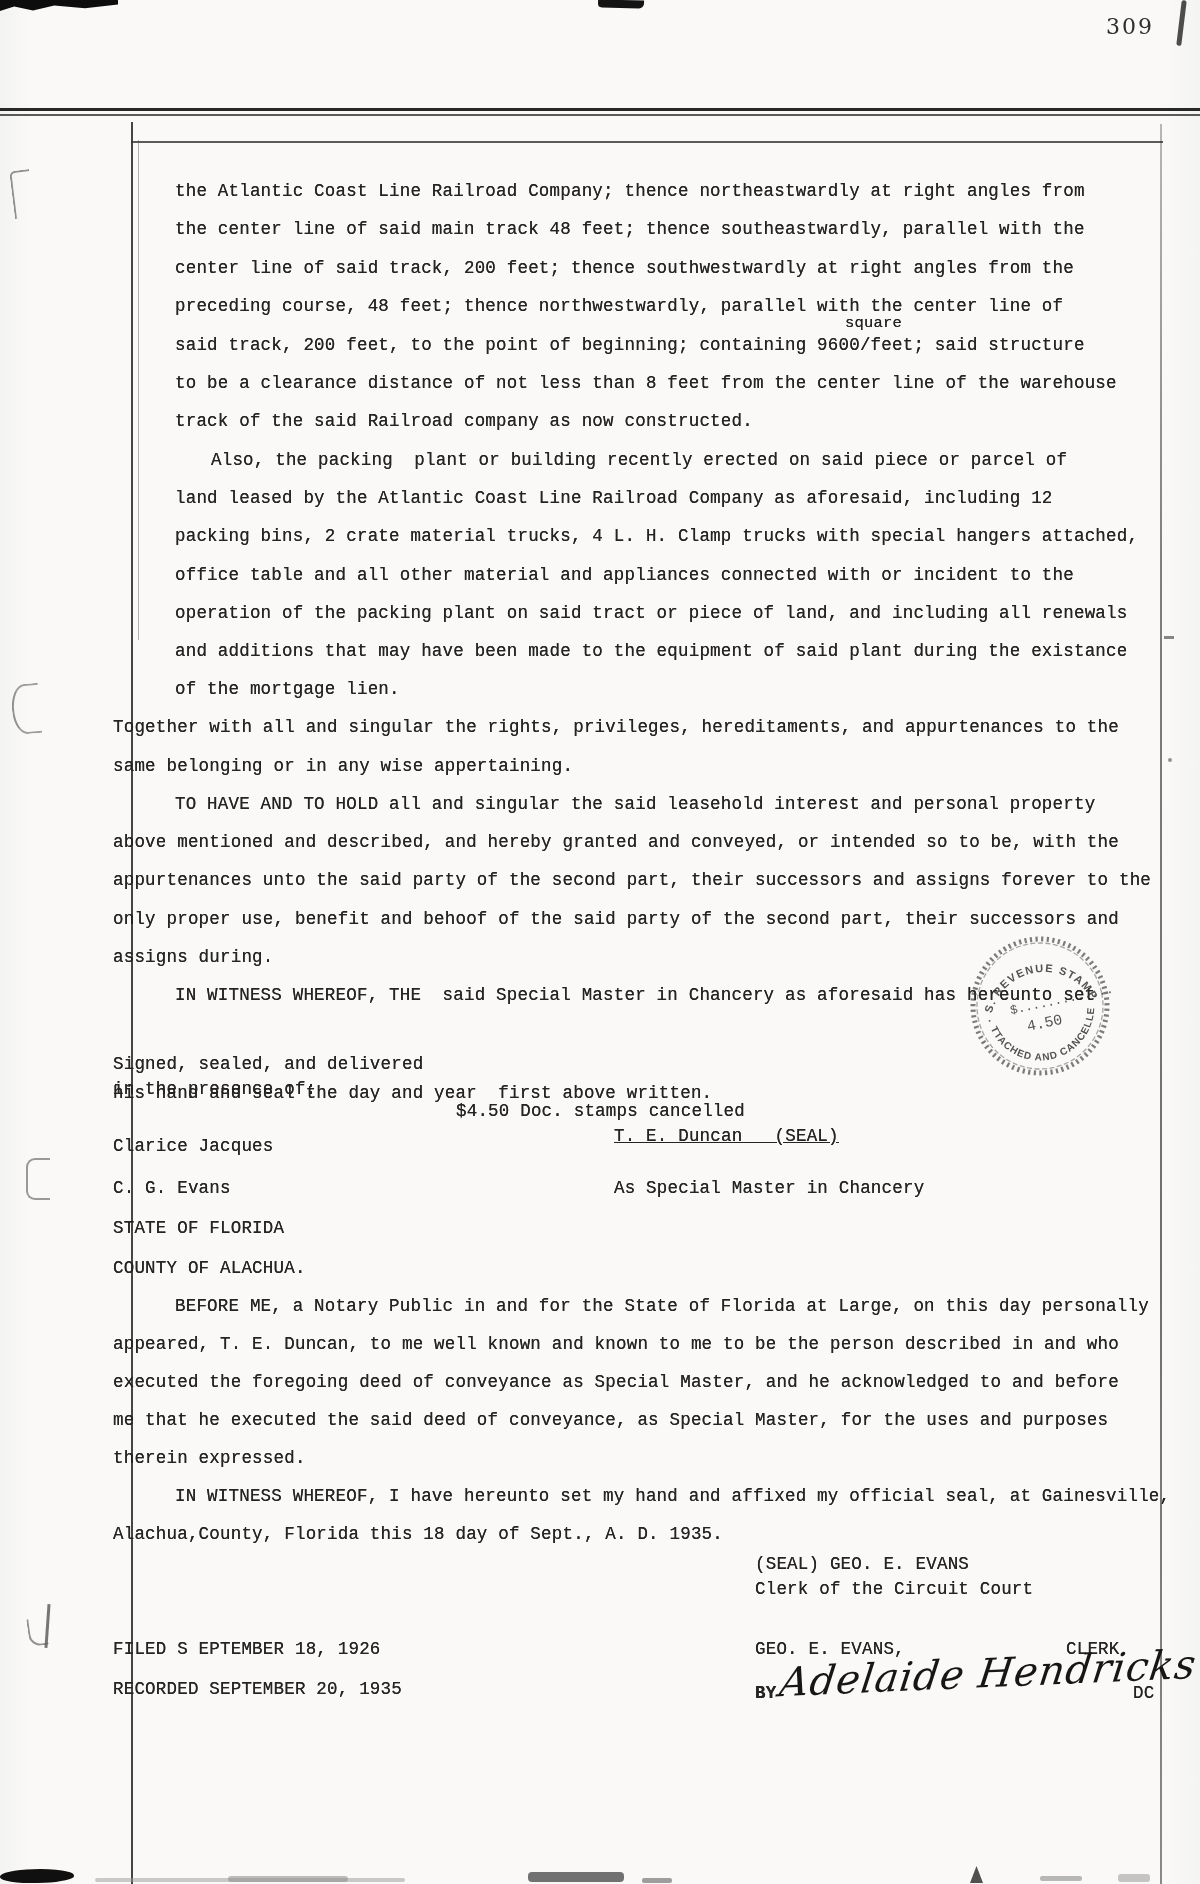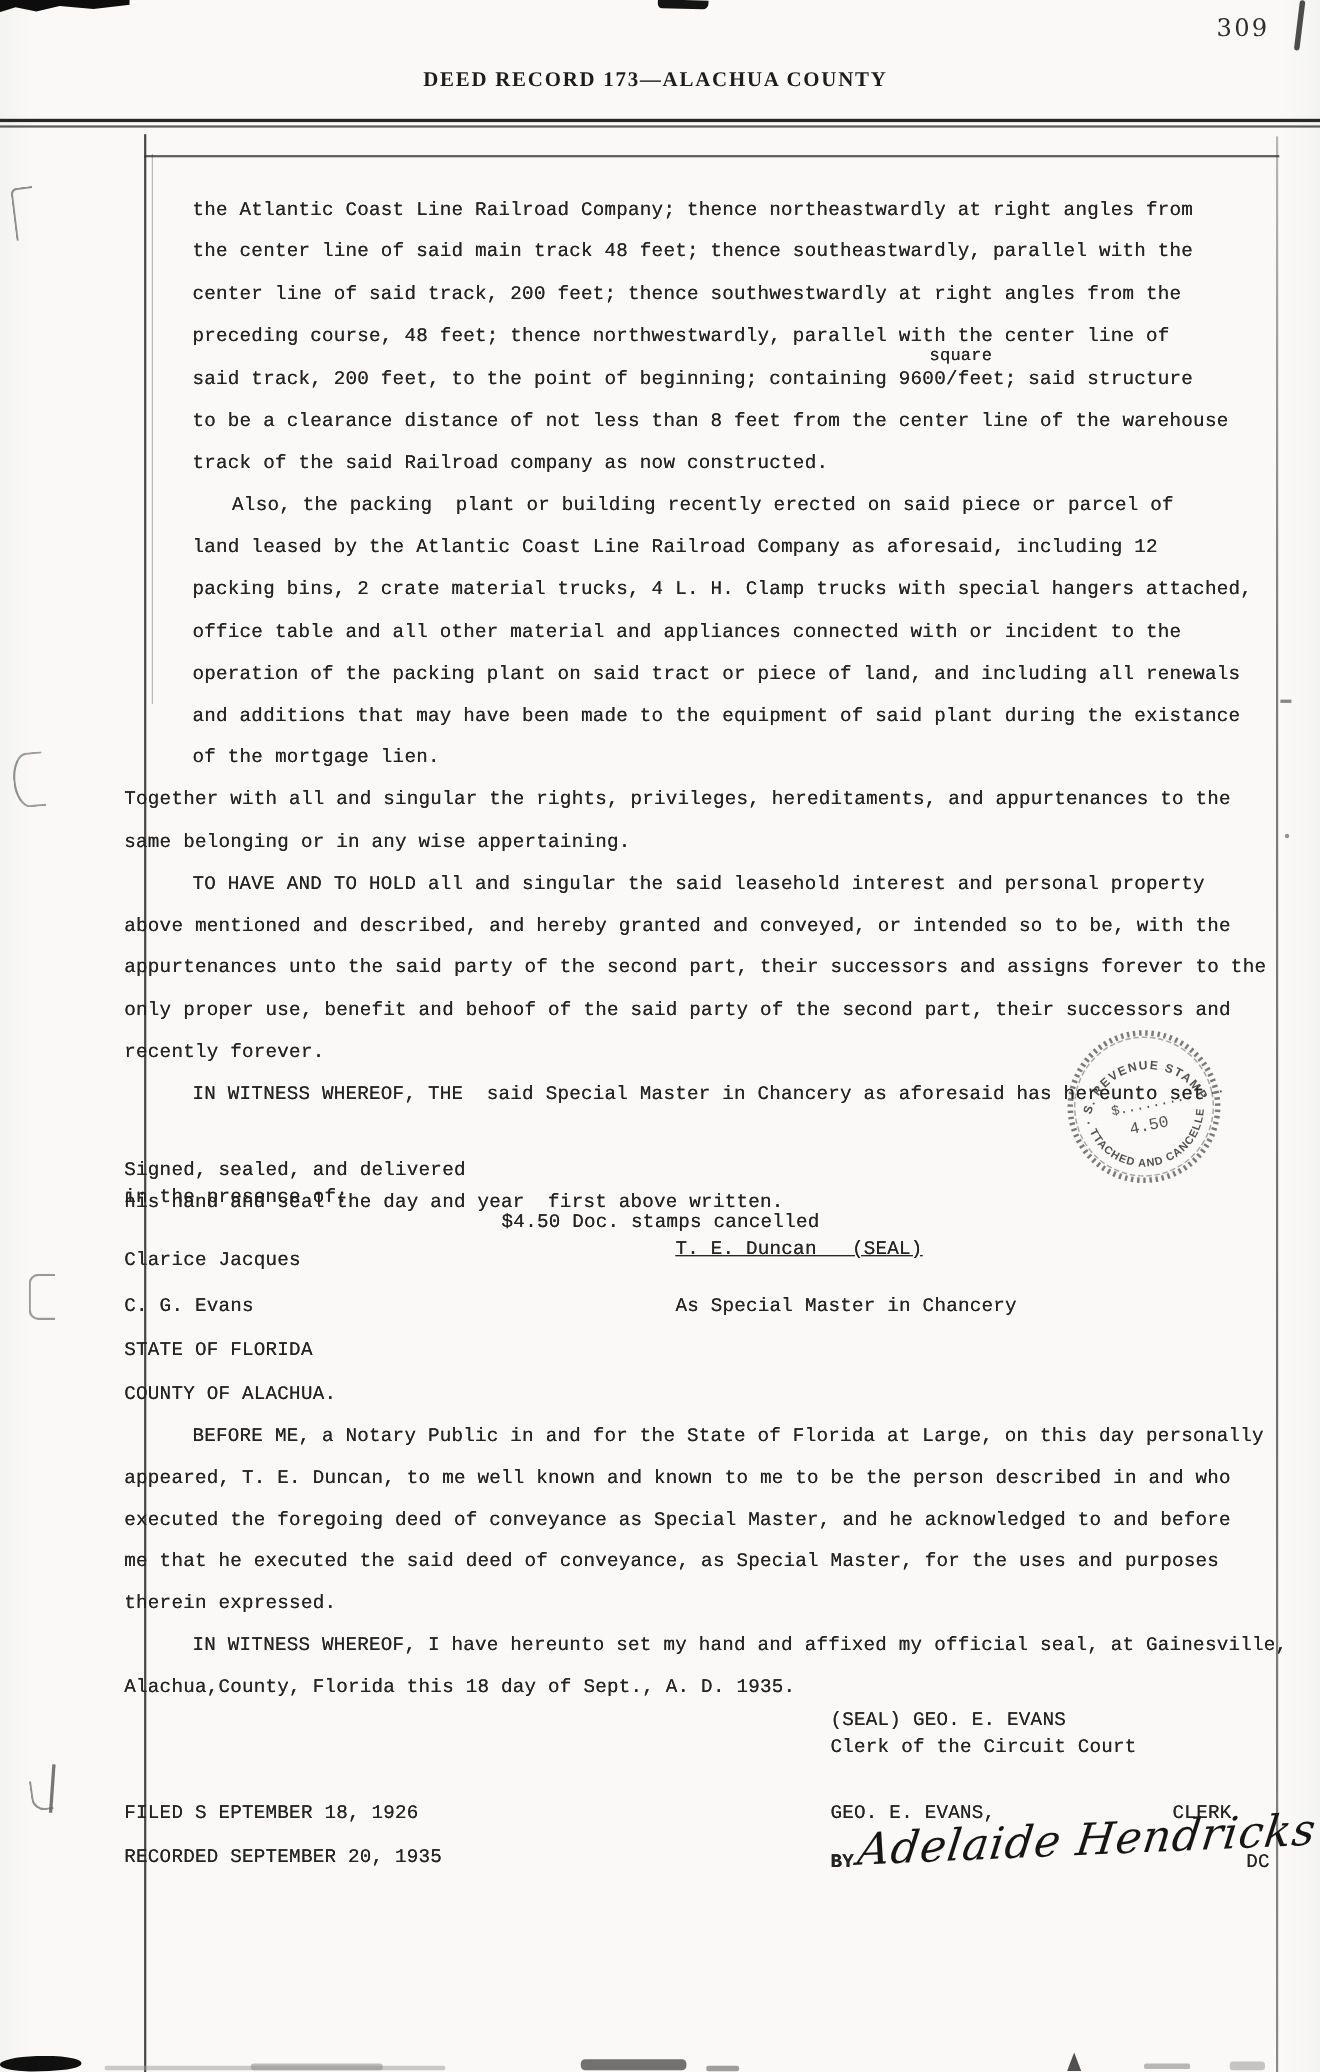--- a/index.html
+++ b/index.html
@@ -45,21 +45,20 @@
     transform:rotate(-2.5deg) skewX(-10deg);
   }
   
   .art{position:absolute;}
 </style>
 </head>
 <body>
 
 <div id="page">
 
-  <div class="hdr-title">DEED RECORD 173—ALACHUA COUNTY</div>
   <div class="page-num">309</div>
   <div class="rule r1"></div>
   <div class="rule r2"></div>
 
   <div class="b-left"></div>
   <div class="b-left2"></div>
   <div class="b-right"></div>
   <div class="b-top"></div>
 
   <div id="doc-lines">
@@ -77,21 +76,21 @@
       <div class="tline" style="left: 175px; top: 564px;">office table and all other material and appliances connected with or incident to the</div>
       <div class="tline" style="left: 175px; top: 602px;">operation of the packing plant on said tract or piece of land, and including all renewals</div>
       <div class="tline" style="left: 175px; top: 640px;">and additions that may have been made to the equipment of said plant during the existance</div>
       <div class="tline" style="left: 175px; top: 678px;">of the mortgage lien.</div>
       <div class="tline" style="left: 113px; top: 716px;">Together with all and singular the rights, privileges, hereditaments, and appurtenances to the</div>
       <div class="tline" style="left: 113px; top: 755px;">same belonging or in any wise appertaining.</div>
       <div class="tline" style="left: 175px; top: 793px;">TO HAVE AND TO HOLD all and singular the said leasehold interest and personal property</div>
       <div class="tline" style="left: 113px; top: 831px;">above mentioned and described, and hereby granted and conveyed, or intended so to be, with the</div>
       <div class="tline" style="left: 113px; top: 869px;">appurtenances unto the said party of the second part, their successors and assigns forever to the</div>
       <div class="tline" style="left: 113px; top: 908px;">only proper use, benefit and behoof of the said party of the second part, their successors and</div>
-      <div class="tline" style="left: 113px; top: 946px;">recently forever.</div>
+      <div class="tline" style="left: 113px; top: 946px;">assigns during.</div>
       <div class="tline" style="left: 175px; top: 984px;">IN WITNESS WHEREOF, THE  said Special Master in Chancery as aforesaid has hereunto set</div>
       <div class="tline" style="left: 113px; top: 1082px;">his hand and seal the day and year  first above written.</div>
       <div class="tline" style="left: 113px; top: 1053px;">Signed, sealed, and delivered</div>
       <div class="tline" style="left: 113px; top: 1078px;">in the presence of:</div>
       <div class="tline" style="left: 456px; top: 1100px;">$4.50 Doc. stamps cancelled</div>
       <div class="tline" style="left: 113px; top: 1135px;">Clarice Jacques</div>
       <div class="tline" style="left: 614px; top: 1125px; text-decoration: underline;">T. E. Duncan   (SEAL)</div>
       <div class="tline" style="left: 113px; top: 1177px;">C. G. Evans</div>
       <div class="tline" style="left: 614px; top: 1177px;">As Special Master in Chancery</div>
       <div class="tline" style="left: 113px; top: 1217px;">STATE OF FLORIDA</div>

